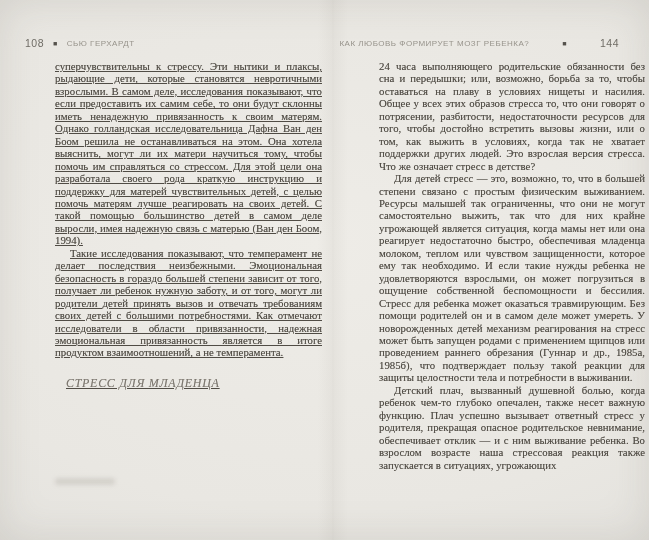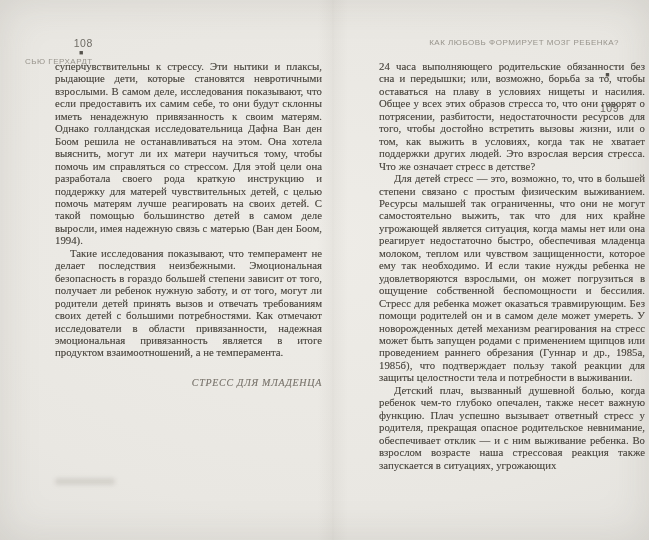--- a/index.html
+++ b/index.html
@@ -29,27 +29,26 @@
     pointer-events: none;
   }
   .page {
     position: absolute; top: 0; height: 540px; width: 324px;
   }
   .page.left  { left: 0; }
   .page.right { left: 325px; }
 
   .running-header {
     position: absolute; top: 37px;
-    display: flex; align-items: flex-end;
+    display: flex; align-items: center;
     font-family: "Liberation Sans", sans-serif;
     color: #97938b;
     font-size: 8px;
     letter-spacing: 0.5px;
     white-space: nowrap;
-    flex-direction: column;
   }
   .page.left  .running-header { left: 25px; }
   .page.right .running-header { right: 30px; gap: 24px; }
   .page-number {
     font-size: 10.5px;
     color: #6f6c65;
     letter-spacing: 0.5px;
   }
   .hdr-bullet {
     font-size: 7px;
@@ -61,33 +60,33 @@
 
   .body-text {
     position: absolute; top: 60px;
     width: 267px;
     font-size: 10.8px;
     line-height: 12.45px;
     color: #504c45;
     text-align: justify;
     text-shadow: 0 0 0.6px rgba(80,76,69,0.55);
   }
-  .page.left  .body-text { left: 55px; }
+  .page.left  .body-text { left: 55px; text-decoration: underline; }
   .page.right .body-text { left: 22px; width: 266px; margin-left: 32px; }
 
   .body-text p { margin: 0; }
   .body-text p.indent { text-indent: 15px; }
 
   .section-heading {
     margin: 18px 0 9px 11px !important;
     font-style: italic;
-    font-size: 10px;
+    font-size: 12px;
     letter-spacing: 0.7px;
     color: #7d7870;
-    text-align: right;
+    text-align: left;
     text-shadow: 0 0 0.6px rgba(125,120,112,0.5);
   }
 
   
   .ghost-line {
     position: absolute; left: 55px; top: 478px;
     width: 60px; height: 7px;
     background: rgba(120,115,105,0.18);
     filter: blur(2px);
     border-radius: 3px;
@@ -113,21 +112,21 @@
       <p class="section-heading">СТРЕСС ДЛЯ МЛАДЕНЦА</p>
     </div>
 
     <div class="ghost-line"></div>
   </div>
 
   <div class="page right">
     <div class="running-header">
       <span class="running-title">КАК ЛЮБОВЬ ФОРМИРУЕТ МОЗГ РЕБЕНКА?</span>
       <span class="hdr-bullet">■</span>
-      <span class="page-number">109</span>
+      <span class="page-number">144</span>
     </div>
 
     <div class="body-text">
       <p>24 часа выполняющего родительские обязанности без сна и передышки; или, возможно, борьба за то, чтобы оставаться на плаву в условиях нищеты и насилия. Общее у всех этих образов стресса то, что они говорят о потрясении, разбитости, недостаточности ресурсов для того, чтобы достойно встретить вызовы жизни, или о том, как выжить в условиях, когда так не хватает поддержки других людей. Это взрослая версия стресса. Что же означает стресс в детстве?</p>
       <p class="indent">Для детей стресс — это, возможно, то, что в большей степени связано с простым физическим выживанием. Ресурсы малышей так ограниченны, что они не могут самостоятельно выжить, так что для них крайне угрожающей является ситуация, когда мамы нет или она реагирует недостаточно быстро, обеспечивая младенца молоком, теплом или чувством защищенности, которое ему так необходимо. И если такие нужды ребенка не удовлетворяются взрослыми, он может погрузиться в ощущение собственной беспомощности и бессилия. Стресс для ребенка может оказаться травмирующим. Без помощи родителей он и в самом деле может умереть. У новорожденных детей механизм реагирования на стресс может быть запущен родами с применением щипцов или проведением раннего обрезания (Гуннар и др., 1985а, 1985б), что подтверждает пользу такой реакции для защиты целостности тела и потребности в выживании.</p>
       <p class="indent">Детский плач, вызванный душевной болью, когда ребенок чем-то глубоко опечален, также несет важную функцию. Плач успешно вызывает ответный стресс у родителя, прекращая опасное родительское невнимание, обеспечивает отклик — и с ним выживание ребенка. Во взрослом возрасте наша стрессовая реакция также запускается в ситуациях, угрожающих</p>
     </div>
   </div>
 </div>
 

